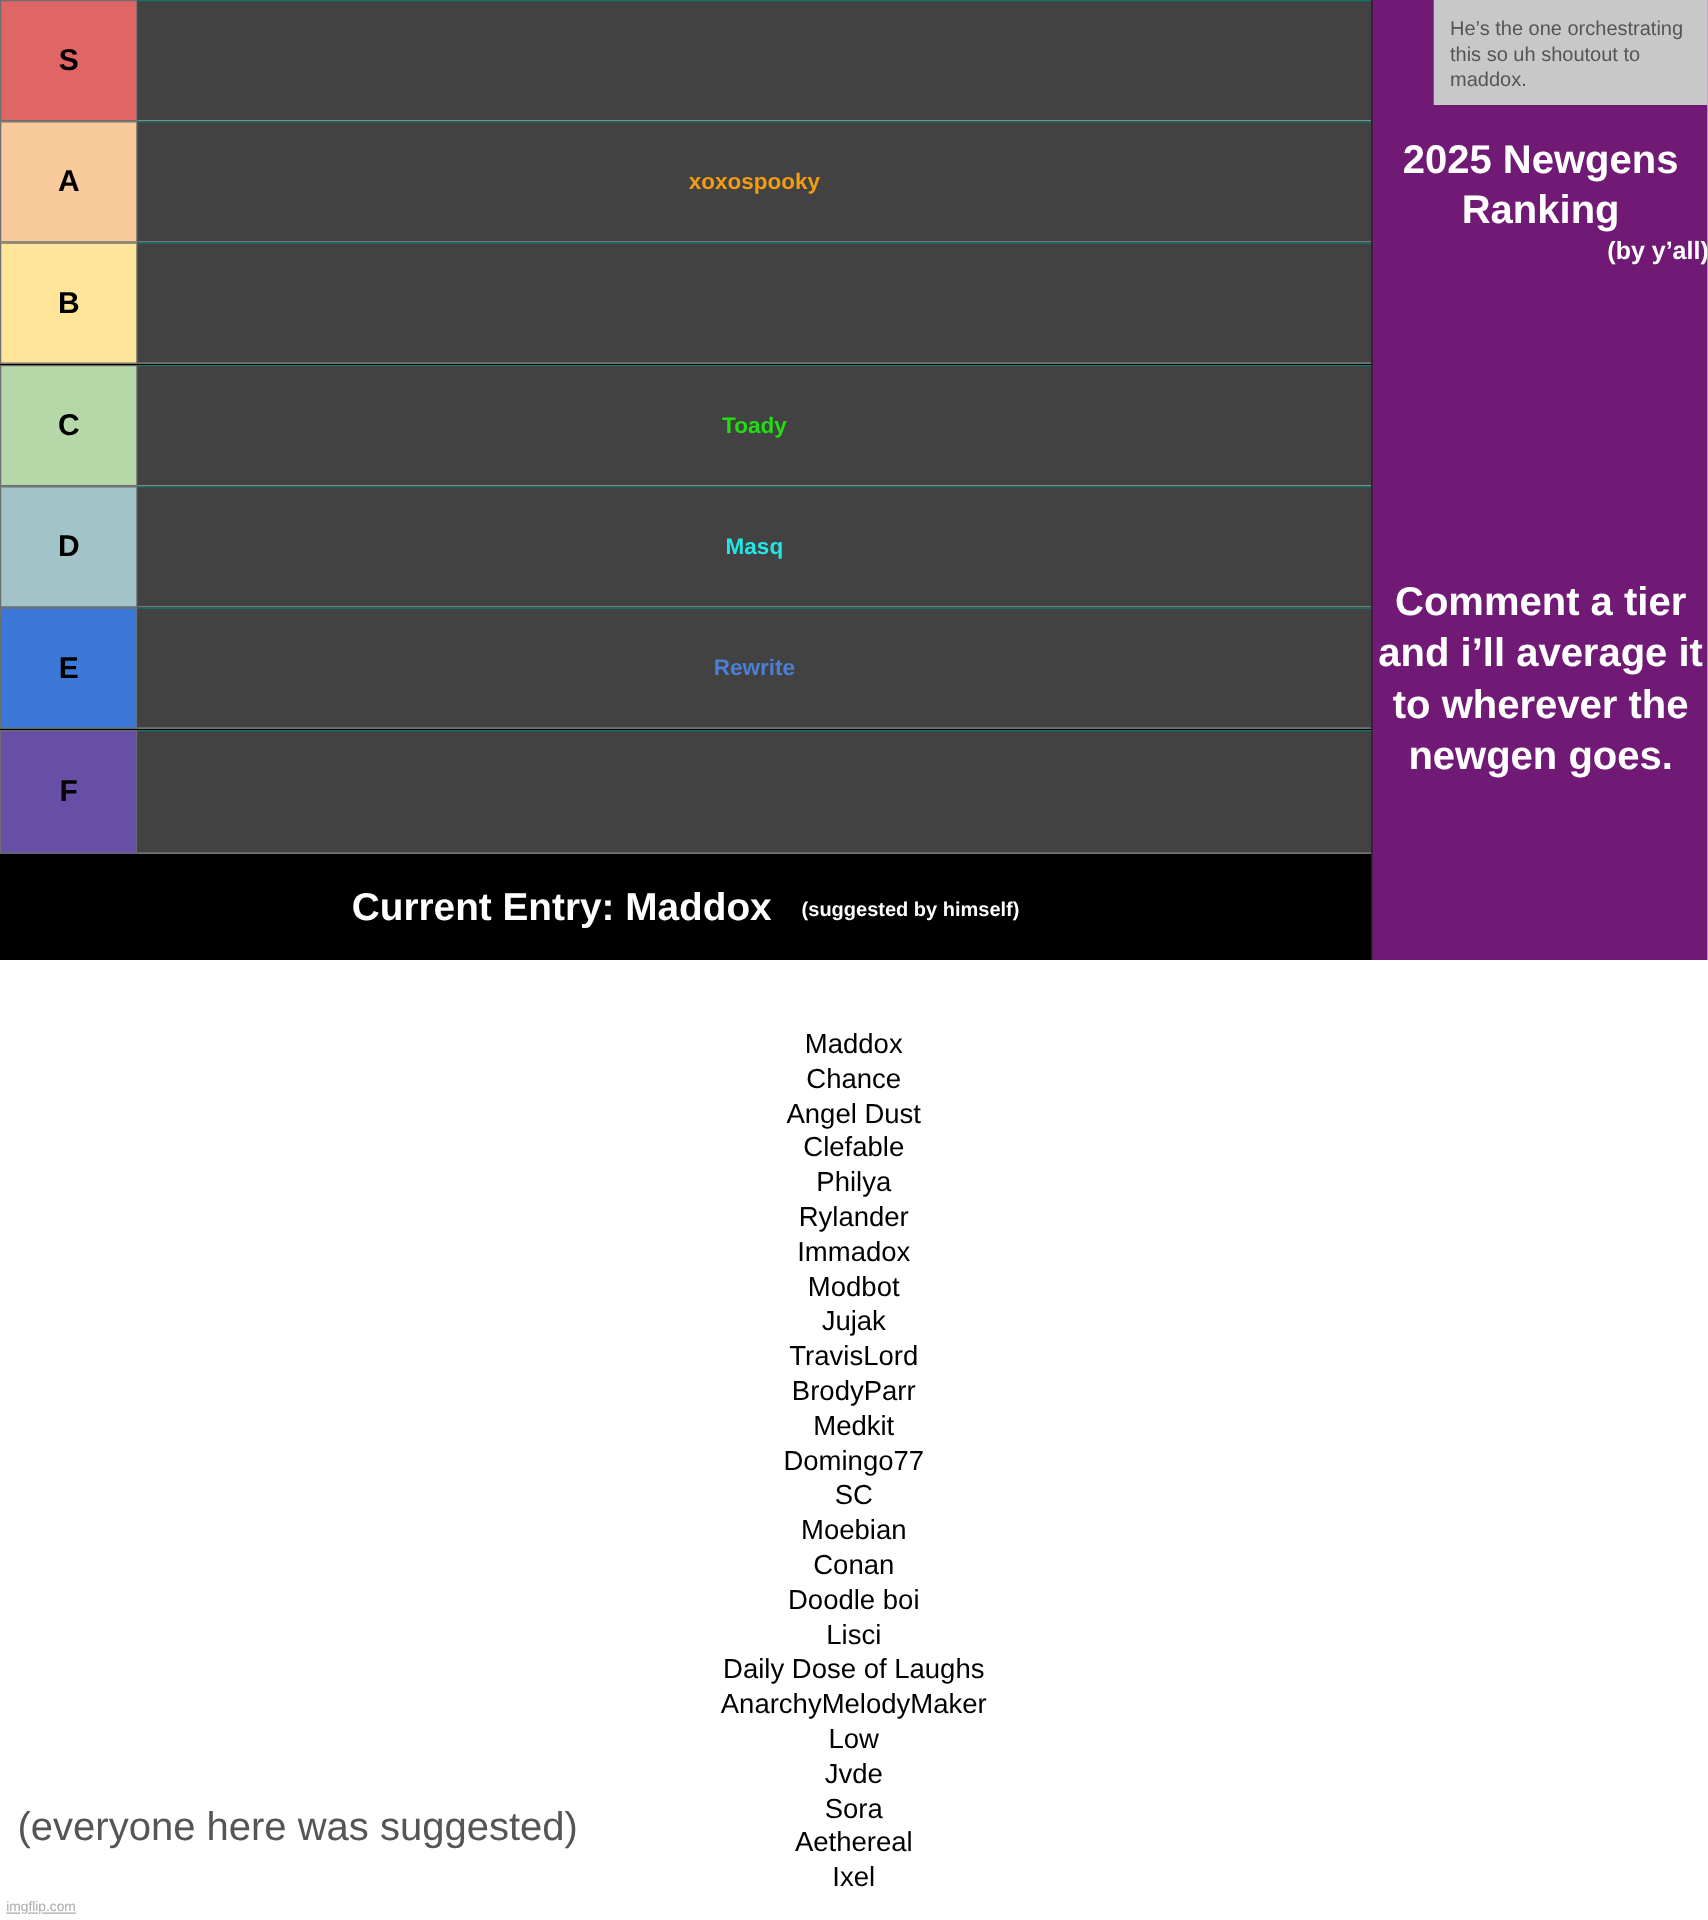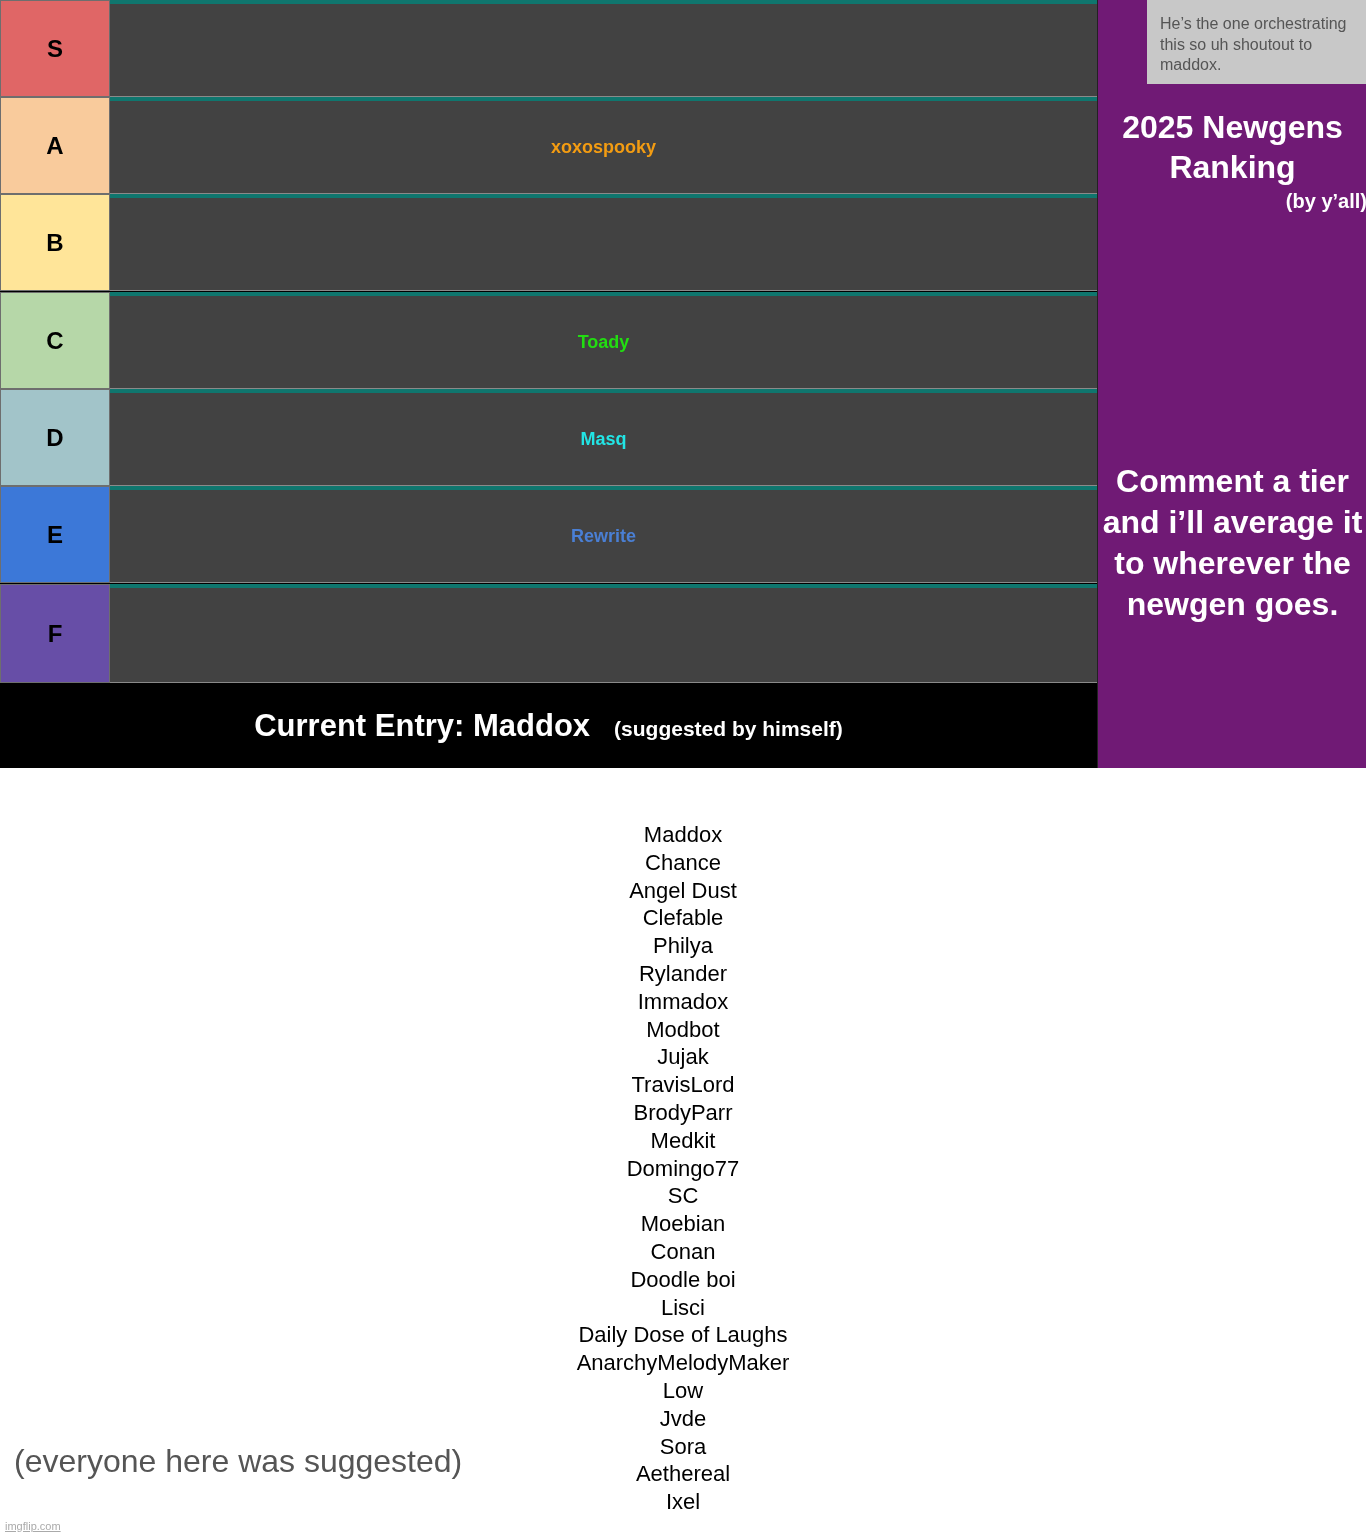--- a/index.html
+++ b/index.html
@@ -12,33 +12,33 @@
     .tier-row { position: absolute; left: 0; width: 1097px; height: 97px; }
     .tier-label {
       position: absolute; left: 0; top: 0; width: 110px; height: 97px;
       display: flex; align-items: center; justify-content: center;
       font-weight: bold; font-size: 24px; color: #000;
       border: 1px solid #6e6e6e;
     }
     .tier-body {
       position: absolute; left: 110px; top: 0; width: 987px; height: 97px;
       background: #424242;
-      border-top: 4px solid #0f766e;
+      border-top: 1px solid #0f766e;
       border-bottom: 1px solid #8a8a8a;
       display: flex; align-items: center; justify-content: center;
     }
     .tier-entry { font-weight: bold; font-size: 18px; }
 
     .current-entry {
       position: absolute; left: 0; top: 683px; width: 1097px; height: 85px;
       display: flex; align-items: center; justify-content: center;
       color: #fff; font-weight: bold;
     }
     .current-entry .main { font-size: 31px; }
-    .current-entry .sub { font-size: 21px; margin-left: 24px; position: relative; top: 3px; }
+    .current-entry .sub { font-size: 16px; margin-left: 24px; position: relative; top: 3px; }
 
     .side { position: absolute; left: 1097px; top: 0; width: 269px; height: 768px; background: #701a75; border-left: 1px solid #222; }
     .note {
       position: absolute; left: 49px; top: 0; width: 220px; height: 84px;
       background: #c8c8c8; color: #555;
       font-size: 16px; line-height: 20.5px;
       padding: 14px 10px 0 13px;
     }
     .title {
       position: absolute; left: 0; top: 107px; width: 269px;

